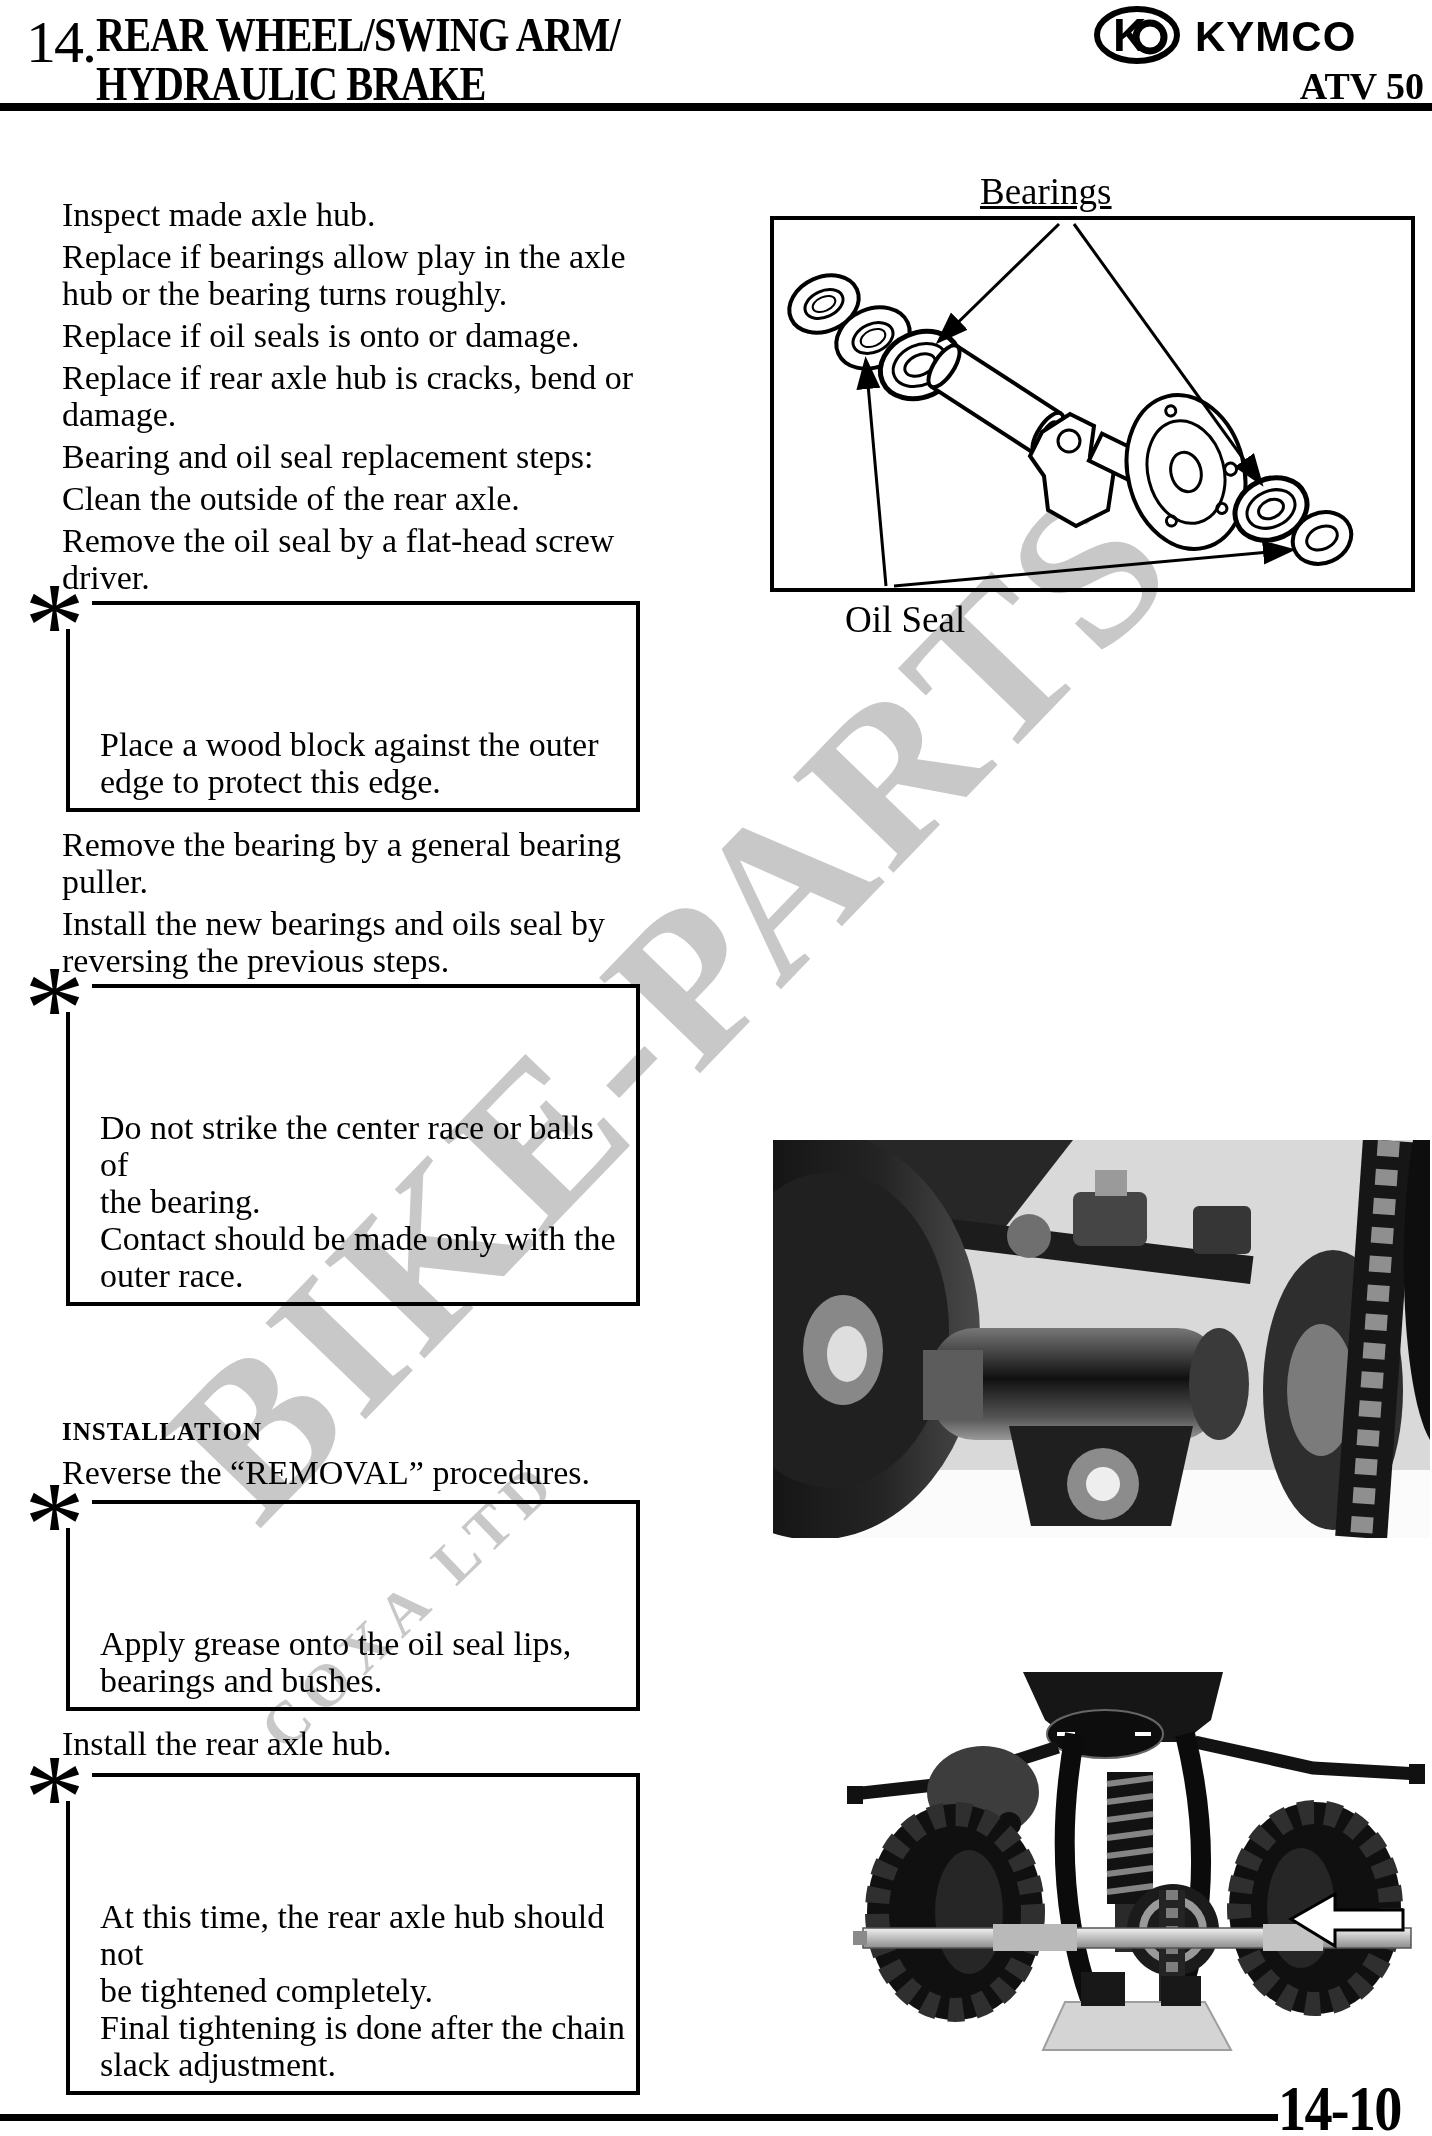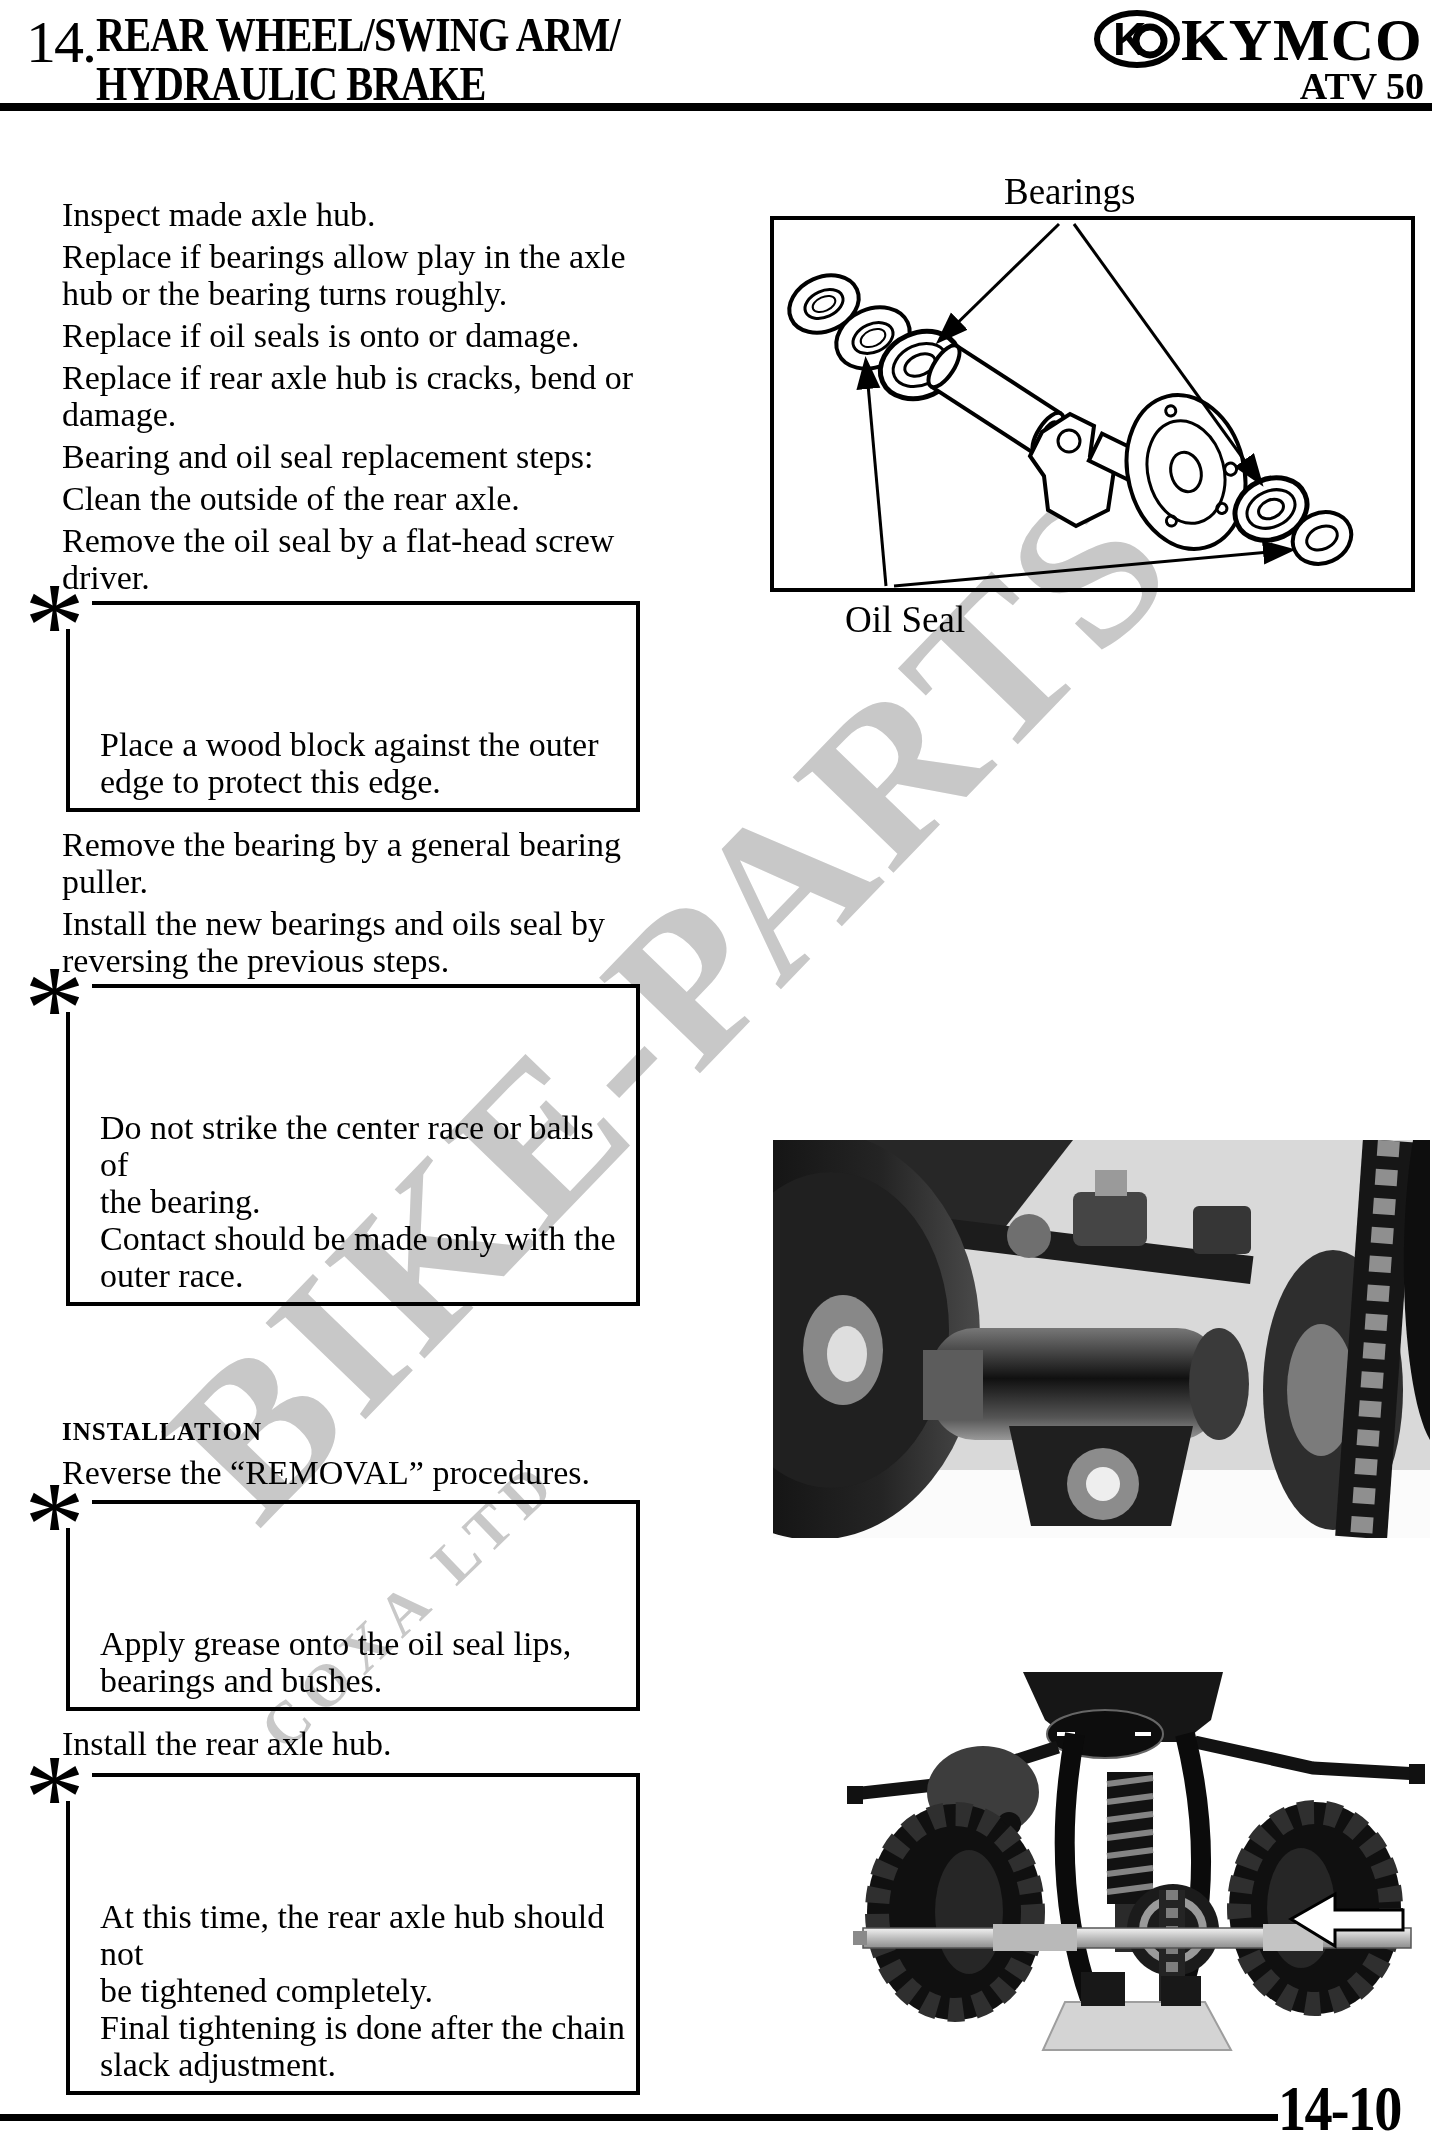--- a/index.html
+++ b/index.html
@@ -14,22 +14,22 @@
   .wm-main{left:-280px;top:880px;width:1900px;text-align:center;font-size:212px;
       letter-spacing:6px;transform:rotate(-46deg);}
   .wm-sub{left:110px;top:1570px;width:600px;text-align:center;font-size:60px;
       letter-spacing:10px;transform:rotate(-44deg);}
   .layer{position:absolute;z-index:1;}
   
   .sec-num{left:26px;top:8px;font-size:60px;font-weight:normal;letter-spacing:-2px;}
   .title{left:96px;top:10px;font-size:48px;line-height:49px;font-weight:bold;
          transform:scaleX(0.84);transform-origin:left top;white-space:pre-line;letter-spacing:-1px;}
   .brand{left:1093px;top:6px;display:flex;align-items:center;}
-  .brand-text{font-family:Liberation Serif, serif;font-weight:bold;font-size:60px;
-      letter-spacing:1px;margin-left:0;}
+  .brand-text{font-family:Liberation Sans, sans-serif;font-weight:bold;font-size:42px;
+      letter-spacing:1px;margin-left:14px;}
   .model{left:1282px;top:64px;width:142px;text-align:right;font-size:38px;font-weight:bold;}
   .header-rule{left:0;top:103px;width:1432px;height:8px;background:#000;}
   
   .col{left:62px;top:196px;width:592px;}
   .para{font-size:34px;line-height:37px;margin:0 0 5px 0;white-space:pre-line;}
   .h-install{font-size:25px;font-weight:bold;letter-spacing:1px;margin:112px 0 8px 0;}
   .note{position:relative;margin:0 0 14px 4px;width:574px;border:4px solid #000;
         padding:10px 8px 8px 30px;box-sizing:border-box;font-size:34px;line-height:37px;
         white-space:pre-line;background:transparent;}
   .note .mask{position:absolute;top:-4px;left:-4px;width:26px;height:28px;background:#fff;}
@@ -117,21 +117,21 @@
     <span class="mask"></span>
     <span class="ast">*</span>
     <span>At this time, the rear axle hub should not
 be tightened completely.
 Final tightening is done after the chain
 slack adjustment.</span>
   </div>
 
 </div>
 
-<div class="layer fig-label" style="left:1004px;top:170px;">Bearings</div>
+<div class="layer fig-label" style="left:980px;top:170px;text-decoration:underline;">Bearings</div>
 <div class="layer diagram-box">
   <svg width="637" height="368" viewBox="0 0 637 368">
     <defs>
       <marker id="ah" markerWidth="12" markerHeight="10" refX="9" refY="4" orient="auto">
         <path d="M0,0 L11,4 L0,8 z" fill="#000"></path>
       </marker>
     </defs>
 
     <g transform="translate(50,84) rotate(-24)">
       <ellipse rx="36" ry="27" fill="#fff" stroke="#000" stroke-width="4"></ellipse>

